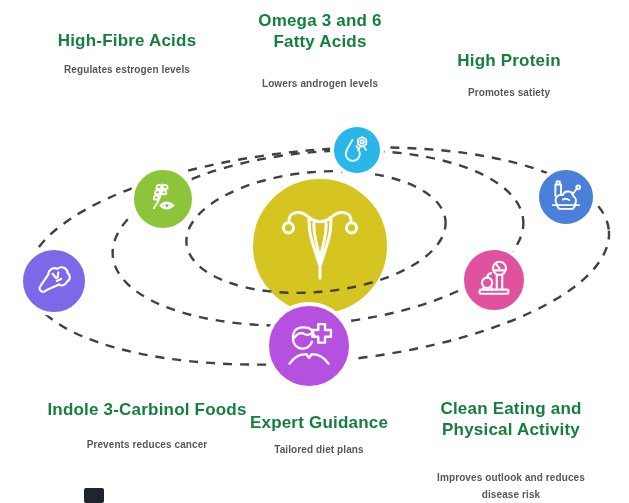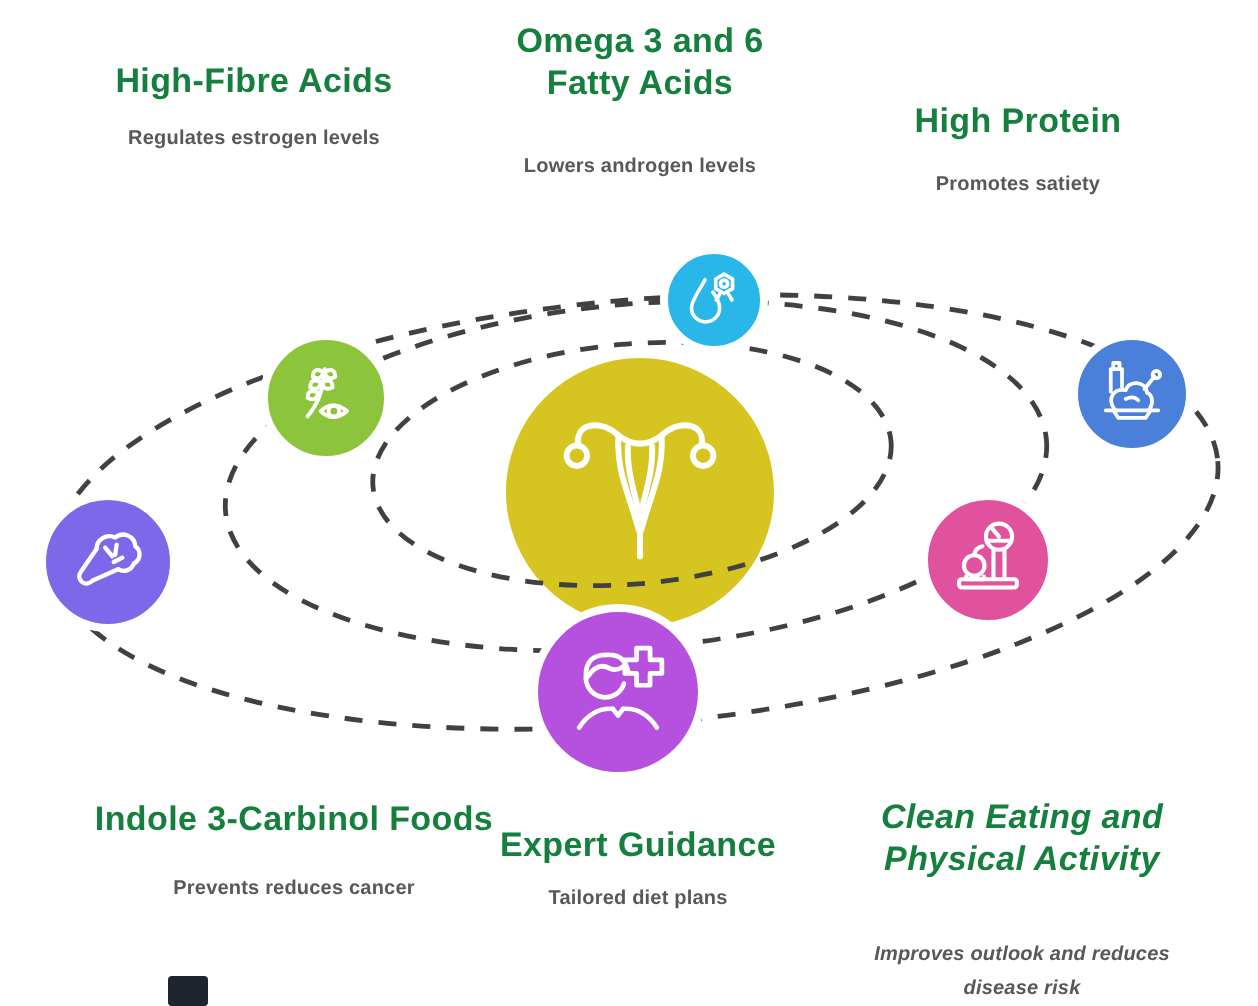--- a/index.html
+++ b/index.html
@@ -130,19 +130,19 @@
   <div class="label-block" style="left:10px;top:399px;width:200px;margin-left:37px;">
     <div class="label-title">Indole 3-Carbinol Foods</div>
     <div class="label-sub" style="margin-top:16px;">Prevents reduces cancer</div>
   </div>
 
   <div class="label-block" style="left:229px;top:412px;width:180px;">
     <div class="label-title">Expert Guidance</div>
     <div class="label-sub" style="margin-top:8px;">Tailored diet plans</div>
   </div>
 
-  <div class="label-block" style="left:420px;top:398px;width:182px;font-style:italic;">
+  <div class="label-block" style="left:420px;top:398px;width:182px;">
     <div class="label-title">Clean Eating and Physical Activity</div>
     <div class="label-sub" style="width:160px;margin-top:29px;">Improves outlook and reduces disease risk</div>
   </div>
 
   <div id="watermark"></div>
 </div>
 
 </body></html>

